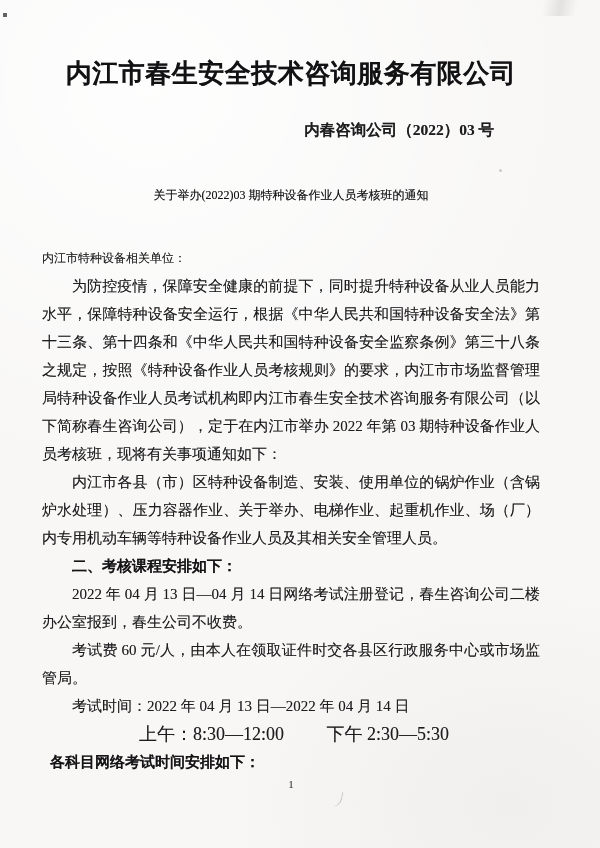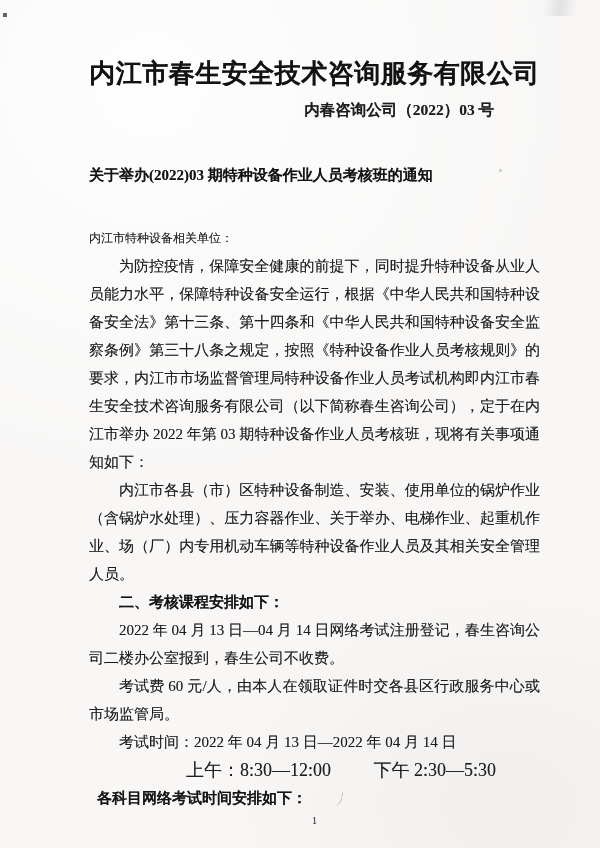--- a/index.html
+++ b/index.html
@@ -5,54 +5,54 @@
   html, body {
     margin: 0;
     padding: 0;
     background: #ffffff;
   }
   .paper {
     position: relative;
     width: 600px;
     height: 848px;
     box-sizing: border-box;
-    padding: 56px 60px 0 89px;
+    padding: 56px 60px 0 42px;
     overflow: hidden;
     background:
       radial-gradient(120% 80% at 25% 10%, rgba(255,255,255,0.85), rgba(255,255,255,0) 60%),
       radial-gradient(90% 50% at 85% 95%, rgba(222,220,217,0.30), rgba(255,255,255,0) 55%),
       #f8f7f6;
     font-family: "Liberation Serif", "DejaVu Serif", serif;
     color: #1d1d1f;
   }
   .company-title {
     margin: 0;
     font-size: 26px;
     line-height: 36px;
     font-weight: 700;
     text-align: center;
     letter-spacing: 0.5px;
     color: #121214;
     text-shadow: 0 0 0.6px rgba(25,25,28,0.55);
   }
   .doc-number {
-    margin-top: 8px;
+    margin-top: 28px;
     padding-right: 46px;
     font-size: 15.5px;
     line-height: 20px;
     font-weight: 700;
     text-align: right;
     text-shadow: 0 0 0.5px rgba(25,25,28,0.5);
   }
   .notice-title {
     margin: 42px 0 0 0;
-    font-size: 15px;
+    font-size: 12px;
     line-height: 26px;
-    font-weight: 700;
-    text-align: left;
+    font-weight: 400;
+    text-align: center;
     color: #141416;
     text-shadow: 0 0 0.5px rgba(25,25,28,0.5);
   }
   .salutation {
     margin-top: 36px;
     font-size: 12px;
     line-height: 28px;
     text-shadow: 0 0 0.4px rgba(30,30,34,0.45);
   }
   .body-para {

